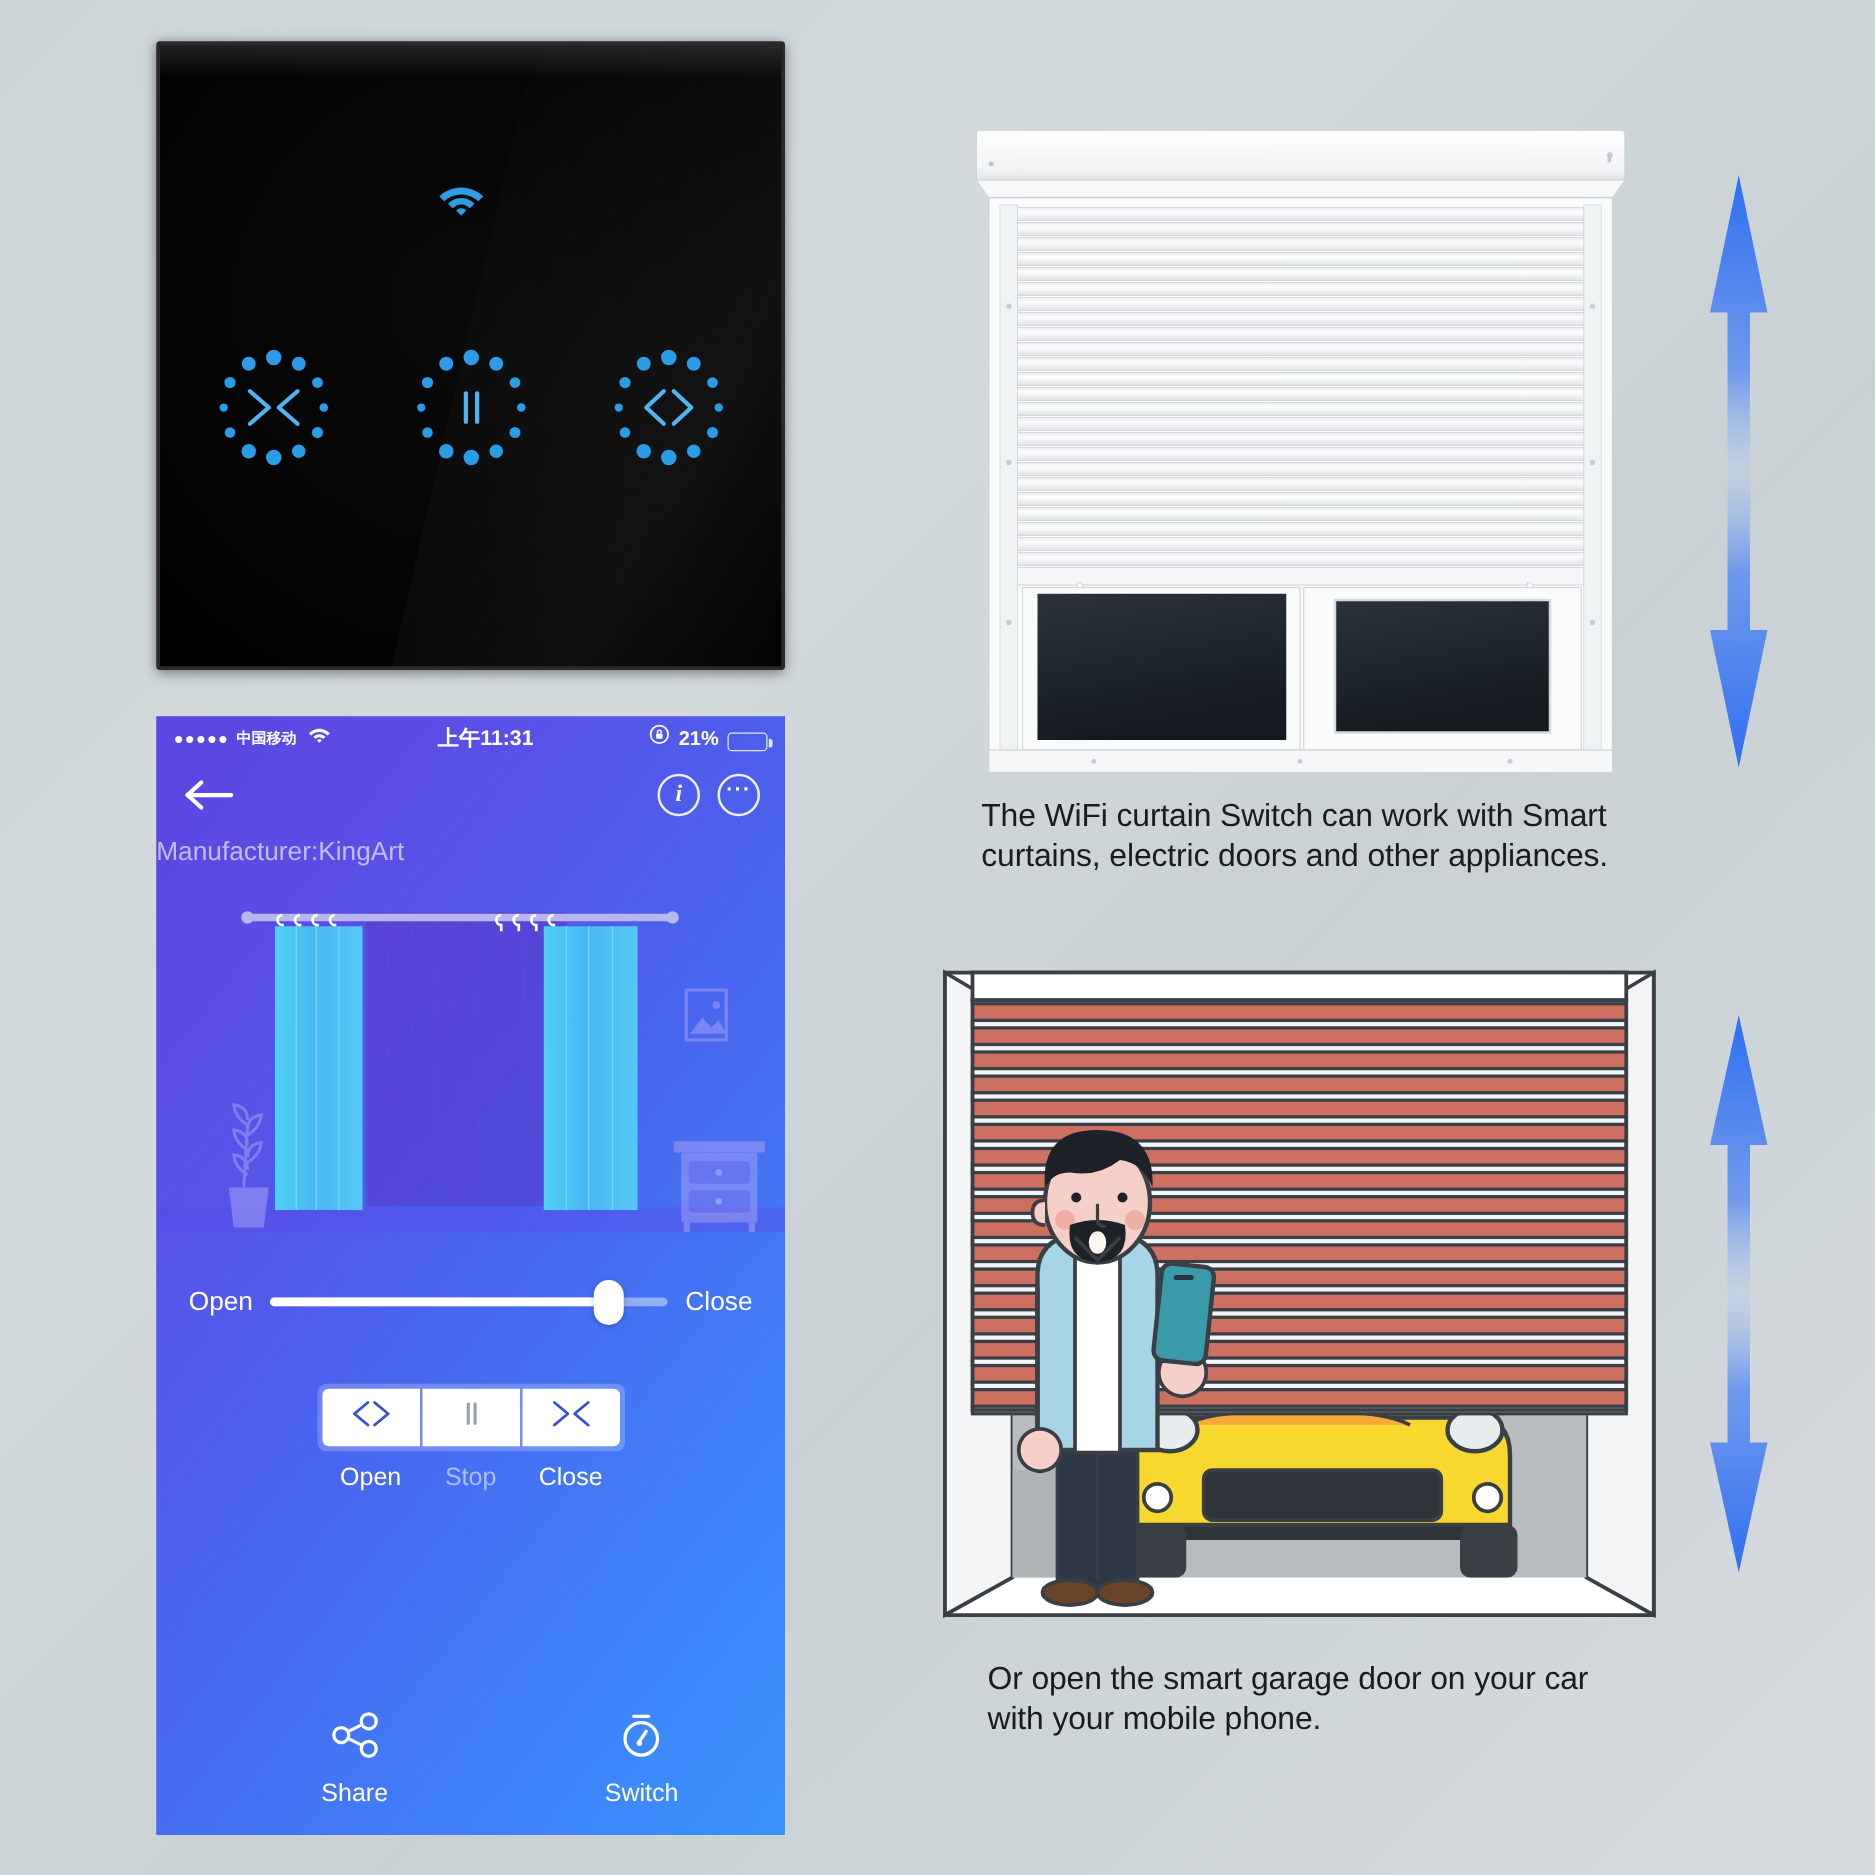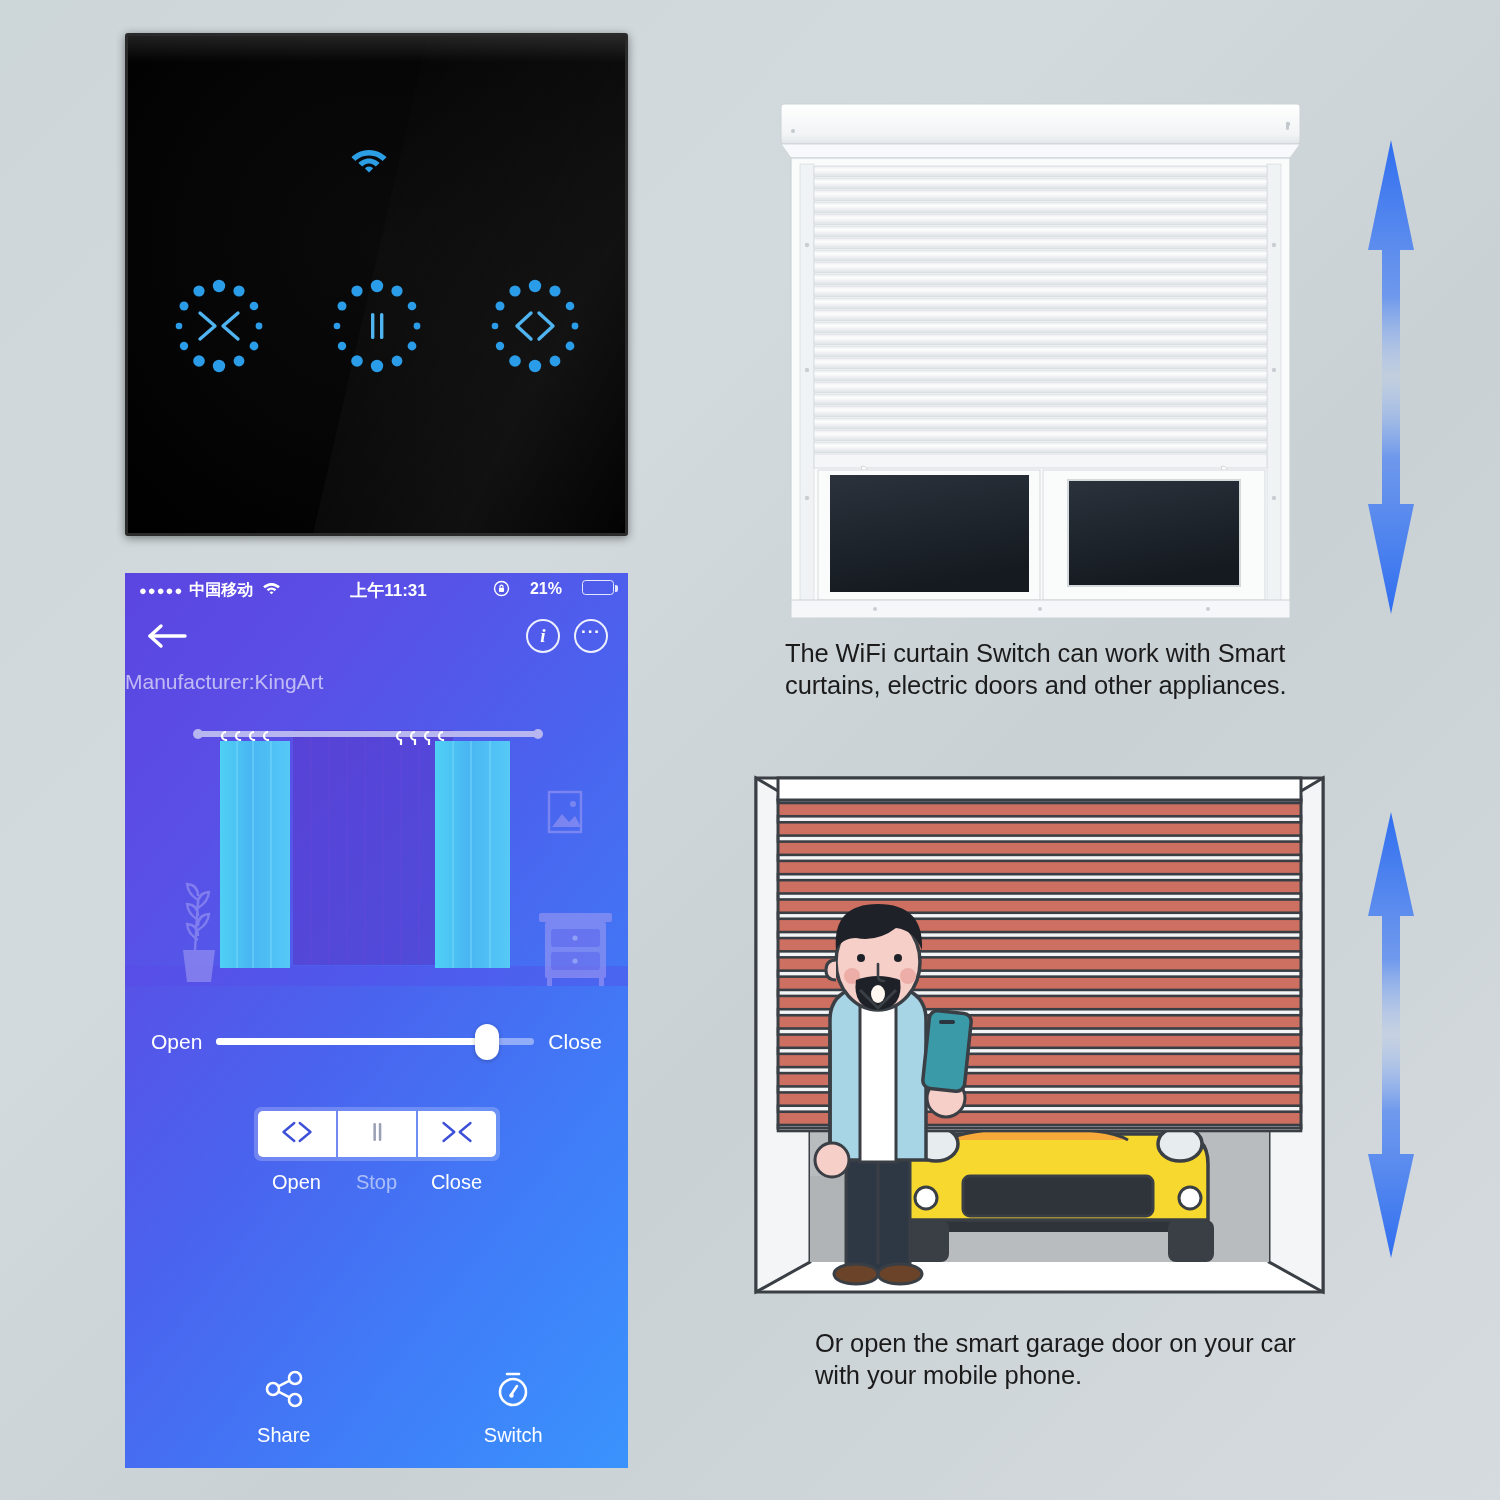--- a/index.html
+++ b/index.html
@@ -47,23 +47,23 @@
     position:absolute; left:125px; top:573px; width:503px; height:895px;
     background:linear-gradient(128deg,#5b45e0 0%,#5a4fe6 22%,#4a63ee 48%,#3f7ef8 76%,#3a93fd 100%);
     overflow:hidden;
   }
   .statusbar{
     height:34px; display:flex; align-items:center; padding:0 14px;
     color:#fff; font-size:16px; font-weight:bold; position:relative;
   }
   .sb-left{ display:flex; align-items:center; gap:6px; }
   .sb-dots{ letter-spacing:1px; font-size:13px; }
-  .sb-carrier{ font-size:16px; }
+  .sb-carrier{ font-size:12px; }
   .sb-time{ position:absolute; left:0; right:0; text-align:center; font-size:17px;margin-left:24px; }
-  .sb-right{ margin-left:auto; display:flex; align-items:flex-start; gap:20px; z-index:2;}
+  .sb-right{ margin-left:auto; display:flex; align-items:flex-end; gap:7px; z-index:2;}
   .battery-shell{
     width:32px; height:15px; border:1.6px solid rgba(255,255,255,.85);
     border-radius:3.5px; position:relative; padding:2px;
   }
   .battery-shell::after{
     content:""; position:absolute; right:-4.5px; top:4px; width:2.6px; height:7px;
     background:rgba(255,255,255,.85); border-radius:0 2px 2px 0;
   }
   .battery-fill{ height:100%; background:#fff; border-radius:1.5px; }
 
@@ -123,21 +123,21 @@
   .bn-item span{ color:#fff; font-size:20px; }
 
   
   #shutter-window{ position:absolute; left:778px; top:98px; width:525px; height:522px; }
   #caption-1{
     position:absolute; left:785px; top:638px; width:540px;
     font-size:25.5px; color:#1b1b1b; line-height:1.24; letter-spacing:-.1px;
   }
   #garage-figure{ position:absolute; left:748px; top:772px; width:583px; height:526px; }
   #caption-2{
-    position:absolute; left:815px; top:1328px; width:530px;
+    position:absolute; left:790px; top:1328px; width:530px;
     font-size:25.5px; color:#1b1b1b; line-height:1.24; letter-spacing:-.1px;
   }
   .arrow-top{ position:absolute; left:1352px; top:138px; width:78px; height:478px; }
   .arrow-bottom{ position:absolute; left:1352px; top:810px; width:78px; height:450px; }
 </style>
 </head>
 <body>
 
 <div id="switch-panel">
   <div class="glass-bezel"></div>

